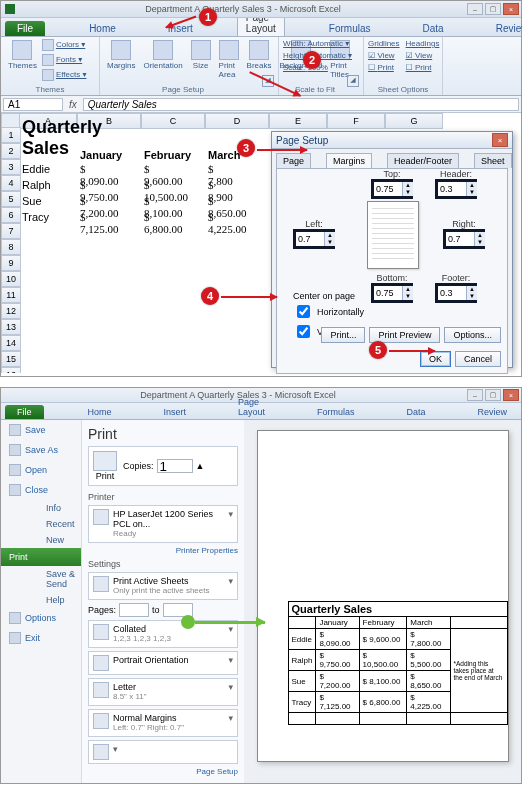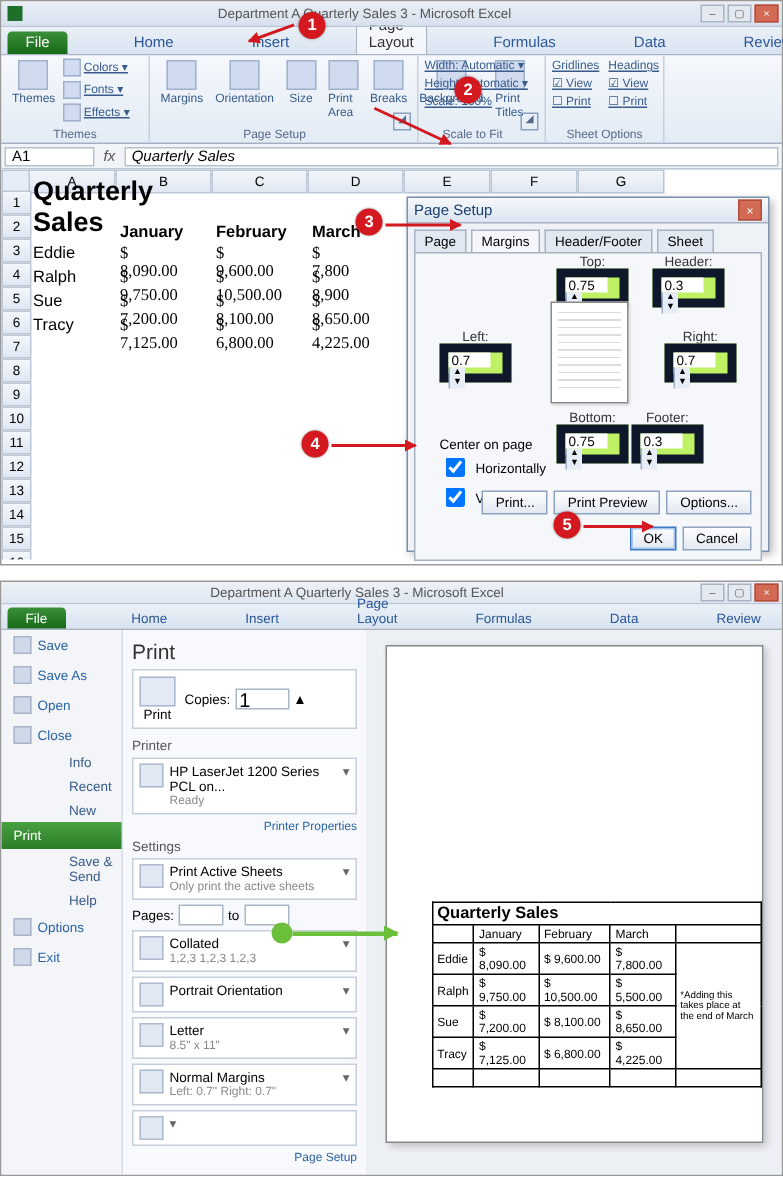--- a/index.html
+++ b/index.html
@@ -103,27 +103,27 @@
     border:1px solid #7a90ad;
     box-shadow:2px 2px 6px rgba(0,0,0,0.3);
     font-size:9px;
   }
   .dlg-title {
     height:16px; background:linear-gradient(#f6f8fb,#dbe5f1);
     display:flex; align-items:center; padding:0 4px; font-size:10px; color:#1a3e6e;
     border-bottom:1px solid #a8b4c4;
   }
   .dlg-close { margin-left:auto; width:14px; height:12px; background:#d26a55; color:#fff; display:flex; align-items:center; justify-content:center; font-size:8px; border:1px solid #b14d3b;}
-  .dlg-tabs { display:flex; padding:4px 4px 0 4px; gap:4px;}
+  .dlg-tabs { display:flex; padding:4px 4px 0 4px; gap:16px;}
   .dlg-tab { padding:2px 6px; border:1px solid #a8b4c4; background:#e2e8f1; border-bottom:none; margin-right:-1px;}
   .dlg-tab.active { background:#f5f7fb; }
   .dlg-body { background:#f5f7fb; border:1px solid #a8b4c4; margin:0 4px 4px 4px; height:192px; position:relative; padding:6px;}
   .mfield { position:absolute; font-size:9px; display:flex; flex-direction:column; align-items:center;}
   .mfield label { color:#333;}
-  .spin { display:flex; border:6px solid #0f172a; background:#bef264; width:36px; height:14px;flex-direction:column;}
+  .spin { display:flex; border:3px solid #0f172a; background:#e5e5e5; width:36px; height:14px;}
   .spin input { border:none; width:24px; font-size:9px; padding:0 2px; outline:none;}
   .spinbtns { display:flex; flex-direction:column; border-left:1px solid #9fb1cc;}
   .spinbtns div { height:7px; width:10px; font-size:6px; text-align:center; line-height:6px; background:#e7edf6;}
   .page-preview { position:absolute; top:32px; left:90px; width:50px; height:66px; background:#fff; border:1px solid #888; box-shadow:1px 1px 2px rgba(0,0,0,0.15);}
   .page-preview .inner { margin:6px 4px; height:52px; background:repeating-linear-gradient(#dcdcdc 0, #dcdcdc 1px, transparent 1px, transparent 5px);}
   .center-group { position:absolute; bottom:32px; left:16px; font-size:9px;}
   .center-group label { display:flex; align-items:center; gap:4px; margin-top:1px;}
   .dlg-btns { position:absolute; bottom:6px; left:6px; right:6px; display:flex; justify-content:flex-end; gap:4px;}
   .dlg-btn { background:linear-gradient(#fdfdfe,#e3e9f2); border:1px solid #8ea3bf; padding:2px 8px; font-size:9px;}
   .dlg-btn.default { border:1px solid #3c78c3; box-shadow:0 0 0 1px #a6c7ec inset;}
@@ -390,21 +390,21 @@
       <div class="mfield" style="top:104px; left:94px">
         <label>Bottom:</label>
         <div class="spin">
             <input value="0.75" style="">
             <div class="spinbtns">
               <div>▲</div>
               <div>▼</div>
             </div>
           </div>
       </div>
-      <div class="mfield" style="top:104px; left:144px">
+      <div class="mfield" style="top:104px; left:158px">
         <label>Footer:</label>
         <div class="spin">
             <input value="0.3" style="">
             <div class="spinbtns">
               <div>▲</div>
               <div>▼</div>
             </div>
           </div>
       </div>
       <div class="page-preview">

